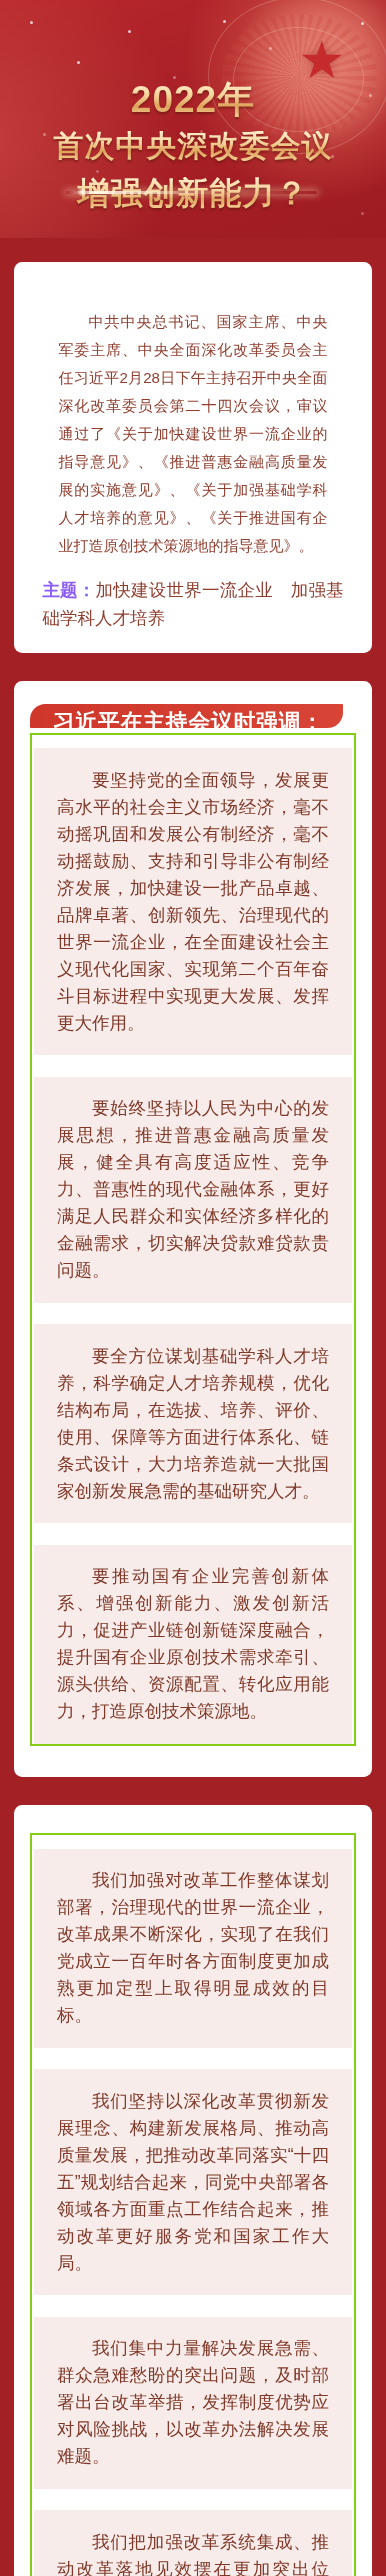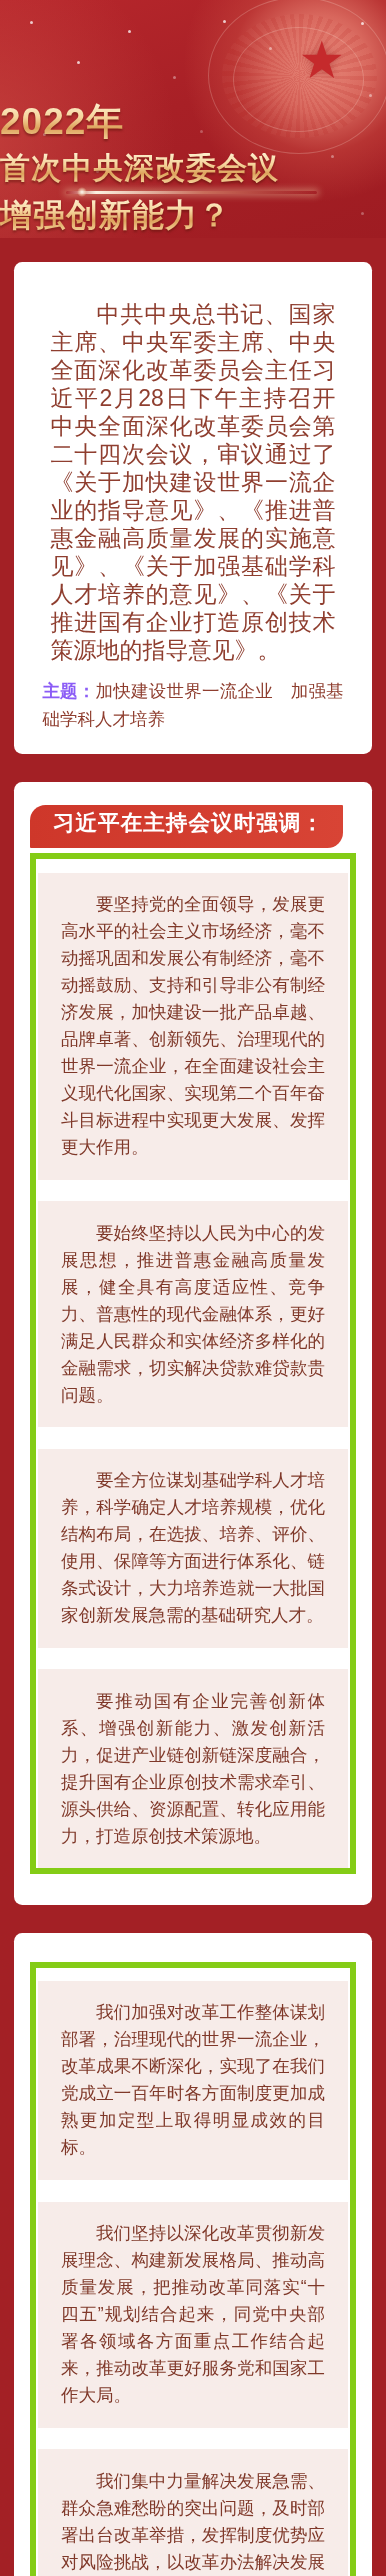--- a/index.html
+++ b/index.html
@@ -26,51 +26,51 @@
   .ring.r2{right:21.6px;top:27px;width:129px;height:103px;}
   .hero-star{
     position:absolute;right:41px;top:34px;font-size:52px;line-height:1;
     color:#c52a2c;text-shadow:0 0 9.3px rgba(150,30,30,.55);
   }
   .dot{position:absolute;width:3.1px;height:3.1px;border-radius:50%;background:rgba(255,255,255,.75);}
   .d1{left:30px;top:20.6px}.d2{left:77px;top:61px}.d3{left:128px;top:30px}.d4{left:173px;top:76px;opacity:.5}
   .d5{left:223px;top:19.6px}.d6{left:269px;top:47px;opacity:.6}.d7{left:361px;top:21.6px}.d8{left:369px;top:94px;opacity:.6}
   .d9{left:43px;top:133px;opacity:.5}.d10{left:96px;top:170px;opacity:.4}.d11{left:331px;top:155px;opacity:.5}
   .d12{left:361px;top:212px;opacity:.4}.d13{left:200px;top:130px;opacity:.35}
-  .hero-titles{position:relative;text-align:left;padding-top:103px;}
+  .hero-titles{position:relative;text-align:center;padding-top:81px;}
   .gold{
     font-weight:bold;letter-spacing:1px;
     background:linear-gradient(180deg,#fdeecd 0%,#f6d49c 38%,#dda35c 68%,#f3cf96 100%);
     -webkit-background-clip:text;background-clip:text;color:transparent;
     filter:drop-shadow(0 2.1px 1px rgba(92,20,10,.55));
   }
   .t1{font-size:37px;line-height:1;}
   .t2{font-size:30px;line-height:1;margin-top:13.4px;}
   .t3{font-size:32px;line-height:1;margin-top:15.5px;}
   .flare{
     position:absolute;left:66px;top:191px;width:251px;height:2.6px;border-radius:1.5px;
     background:linear-gradient(90deg,rgba(255,245,215,0) 0%,rgba(255,252,235,.95) 12%,rgba(255,225,170,.4) 55%,rgba(255,225,170,0) 100%);
     box-shadow:0 0 7.2px 2.1px rgba(255,232,185,.4);
   }
   .flare-spot{position:absolute;left:77px;top:187px;width:10.3px;height:10.3px;border-radius:50%;
     background:radial-gradient(circle,rgba(255,255,245,.95) 0%,rgba(255,240,200,.4) 45%,rgba(255,240,200,0) 70%);}
   
   .card{margin:28px 14.4px 0;background:#ffffff;border-radius:8.2px;}
   .intro-card{margin-top:24px;padding:30px 28px 20.6px;}
-  .intro-text{margin:8px;font-size:23px;line-height:28px;color:#8f3e2f;text-align:justify;text-indent:2em;}
+  .intro-text{margin:16px;font-size:15px;line-height:28px;color:#8f3e2f;text-align:justify;text-indent:2em;}
   .topic-line{margin-top:13.4px;font-size:17.5px;line-height:28px;color:#8f3e2f;text-align:justify;}
   .topic-label{font-weight:bold;color:#8b5cf6;}
   .section-card{padding:23px 15.5px 31px;}
   .section-band{
-    height:43px;margin-right:13.4px;border-radius:15.5px 1px 15.5px 1px;
+    height:24px;margin-right:13.4px;border-radius:15.5px 1px 15.5px 1px;
     background:linear-gradient(90deg,#ce372a 0%,#d84435 100%);
     color:#ffffff;font-size:21.6px;font-weight:bold;line-height:35px;
     padding-left:23px;letter-spacing:1px;
   }
-  .boxed{margin-top:5.2px;border:6px solid #84cc16;background:#ffffff;padding:13.4px 2.1px 0;}
+  .boxed{margin-top:5.2px;border:2px solid #84cc16;background:#ffffff;padding:13.4px 2.1px 0;}
   .pink{background:#f7ece9;padding:18.5px 23px;}
   .pink + .pink{margin-top:21.6px;}
   .pink p{margin:0;font-size:17.5px;line-height:27px;color:#7f3829;text-align:justify;text-indent:2em;}
 </style>
 </head>
 <body>
 
 <div class="hero">
   <div class="sunburst"></div>
   <div class="ring r1"></div>

